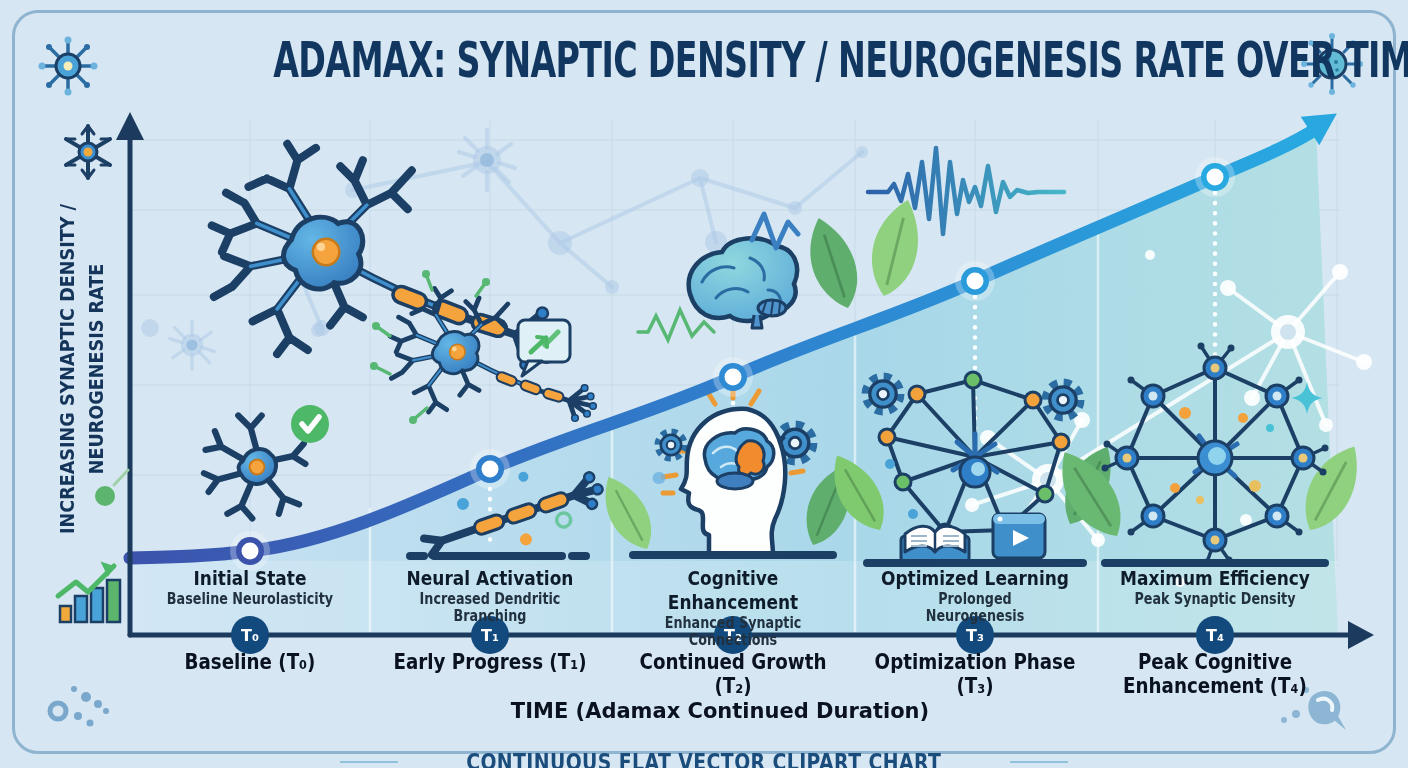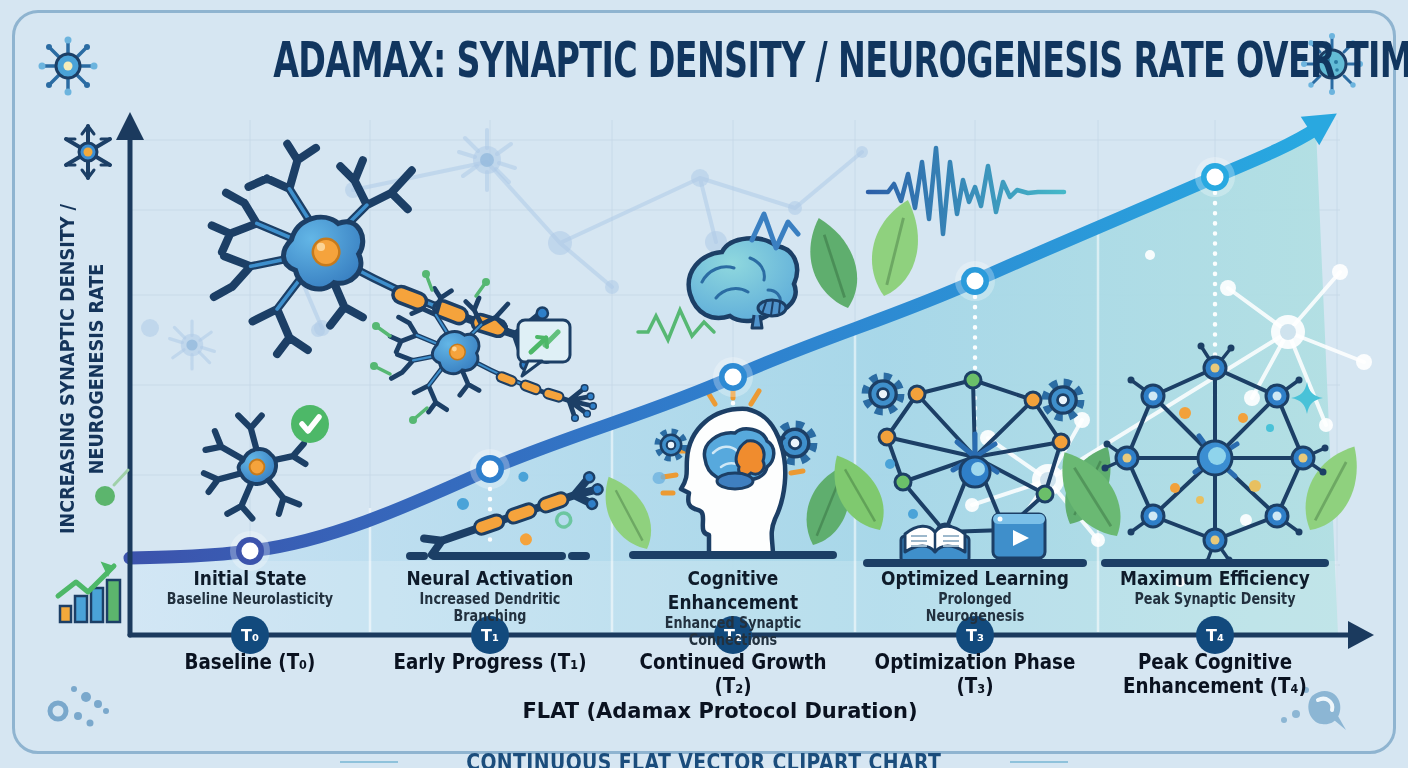--- a/index.html
+++ b/index.html
@@ -455,19 +455,19 @@
   <div class="t">Maximum Efficiency</div>
   <div class="s">Peak Synaptic Density</div>
 </div>
 
 <div class="txt xlab" style="left:125px">Baseline (T₀)</div>
 <div class="txt xlab" style="left:365px">Early Progress (T₁)</div>
 <div class="txt xlab" style="left:608px">Continued Growth (T₂)</div>
 <div class="txt xlab" style="left:850px">Optimization Phase (T₃)</div>
 <div class="txt xlab" style="left:1090px">Peak Cognitive Enhancement (T₄)</div>
 
-<div class="txt axis-title">FLAT (Adamax Protocol Duration)</div>
+<div class="txt axis-title">TIME (Adamax Continued Duration)</div>
 
 <div class="txt footer-row">
   <span class="fline"></span>
   <span class="footer">CONTINUOUS FLAT VECTOR CLIPART CHART</span>
   <span class="fline"></span>
 </div>
 
 </body></html>

